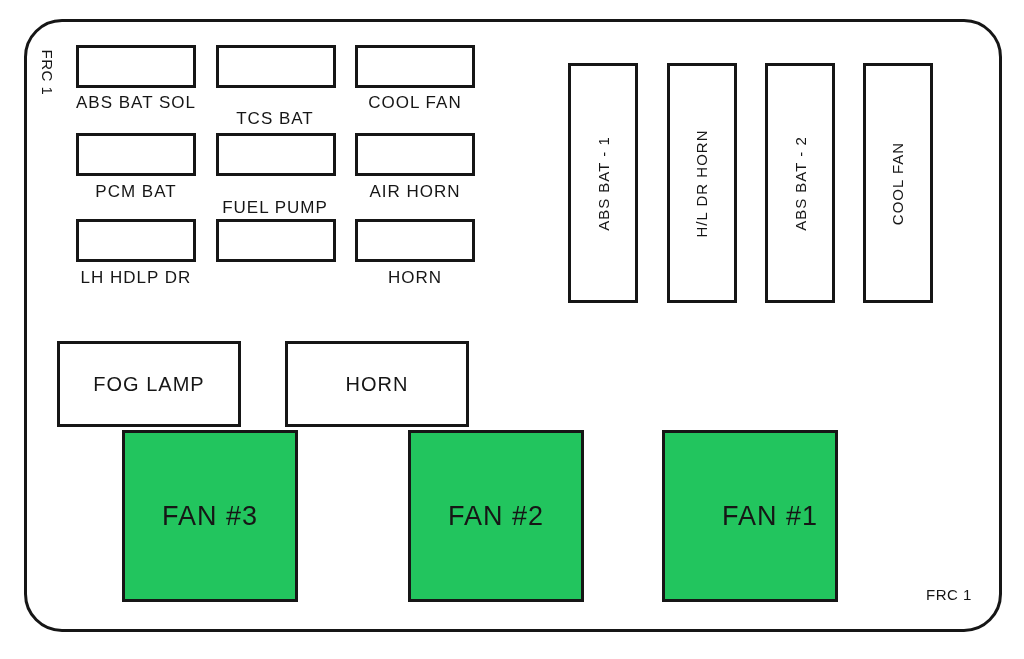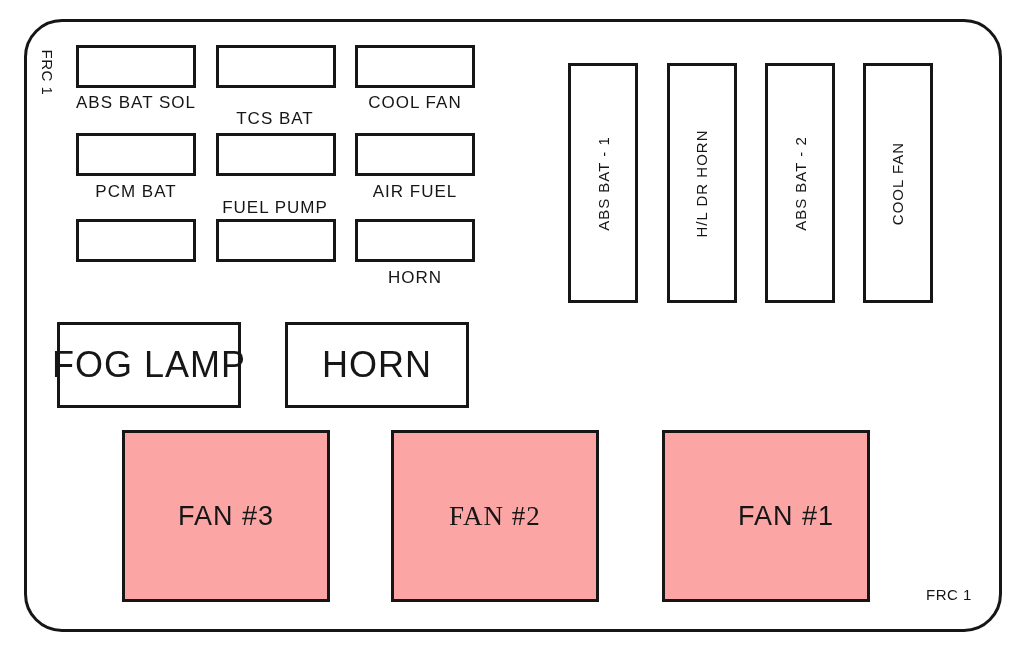--- a/index.html
+++ b/index.html
@@ -83,48 +83,48 @@
   .vtext {
     transform: rotate(-90deg);
     white-space: nowrap;
     font-size: 15px;
     letter-spacing: 1px;
   }
 
   
   .relay {
     position: absolute;
-    top: 322px;
+    top: 341px;
     width: 184px; height: 86px;
     border: 3px solid #161616;
     background: #ffffff;
     display: flex;
     align-items: center;
     justify-content: center;
-    font-size: 36px;
+    font-size: 20px;
     letter-spacing: 1px;
     white-space: nowrap;
   }
   .r1 { left: 57px; } .r2 { left: 285px; }
 
   
   .fan {
     position: absolute;
     top: 430px;
-    width: 208px; height: 172px;
+    width: 176px; height: 172px;
     border: 3px solid #161616;
-    background: #fca5a5;
+    background: #22c55e;
     display: flex;
     align-items: center;
     justify-content: center;
     font-size: 27px;
     letter-spacing: 1px;
     white-space: nowrap;
   }
-  .f1 { left: 122px; } .f2 { left: 391px; font-family: Liberation Serif, serif; } .f3 { left: 662px; padding-left: 40px; }
+  .f1 { left: 122px; } .f2 { left: 408px; } .f3 { left: 662px; padding-left: 40px; }
 </style>
 </head>
 <body>
 
 <div class="stage">
 
   <div class="board"></div>
 
   <div class="frc-tl">FRC 1</div>
 
@@ -133,25 +133,26 @@
   <div class="mini col3 row1"></div>
   <div class="mini-label lcol1 lrow1">ABS BAT SOL</div>
   <div class="mini-label lcol2 lrow1">TCS BAT</div>
   <div class="mini-label lcol3 lrow1">COOL FAN</div>
 
   <div class="mini col1 row2"></div>
   <div class="mini col2 row2"></div>
   <div class="mini col3 row2"></div>
   <div class="mini-label lcol2 lrow2">FUEL PUMP</div>
   <div class="mini-label lcol1 lrow2">PCM BAT</div>
-  <div class="mini-label lcol3 lrow2">AIR FUEL</div>
+  <div class="mini-label lcol3 lrow2">AIR HORN</div>
 
   <div class="mini col1 row3"></div>
   <div class="mini col2 row3"></div>
   <div class="mini col3 row3"></div>
+  <div class="mini-label lcol1 lrow3">LH HDLP DR</div>
   <div class="mini-label lcol3 lrow3">HORN</div>
 
   <div class="tall t1">
     <span class="vtext">ABS BAT - 1</span>
   </div>
   <div class="tall t2">
     <span class="vtext">H/L DR HORN</span>
   </div>
   <div class="tall t3">
     <span class="vtext">ABS BAT - 2</span>

